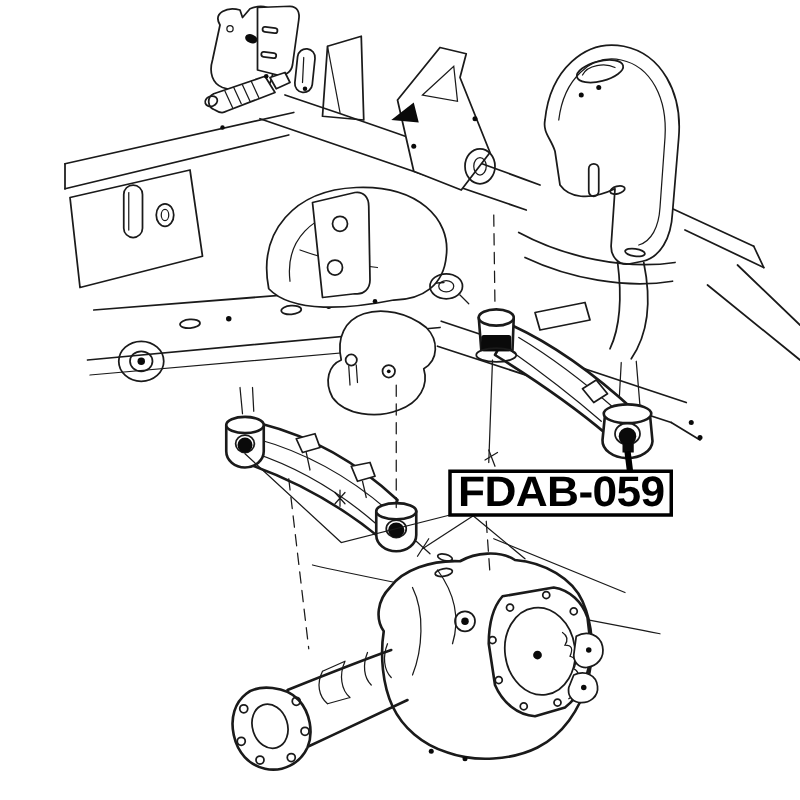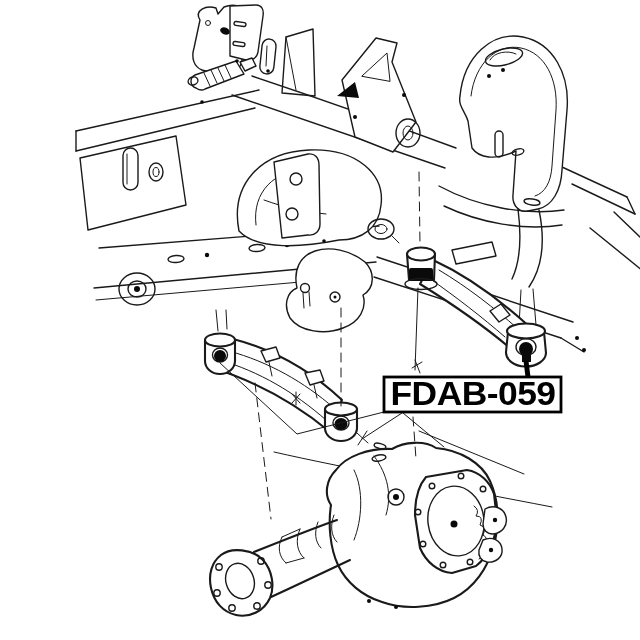--- a/index.html
+++ b/index.html
@@ -1,17 +1,17 @@
 <!DOCTYPE html>
 <html><head>
 <meta charset="utf-8">
 <style>
   html,body{margin:0;padding:0;background:#ffffff;}
   body{width:640px;height:640px;overflow:hidden;font-family:"Liberation Sans",sans-serif;}
-  .stage{position:relative;width:532px;height:640px;background:#ffffff;margin-left:24px;}
+  .stage{position:relative;width:532px;height:640px;background:#ffffff;}
   svg{display:block;width:640px;height:640px;}
   .ln{fill:none;stroke:#1a1a1a;stroke-width:1.4;stroke-linecap:round;stroke-linejoin:round;}
   .ln2{fill:none;stroke:#1a1a1a;stroke-width:2.1;stroke-linecap:round;stroke-linejoin:round;}
   .thin{fill:none;stroke:#1a1a1a;stroke-width:1;stroke-linecap:round;}
   .wfill{fill:#ffffff;stroke:#1a1a1a;stroke-width:2.1;stroke-linejoin:round;}
   .wfill1{fill:#ffffff;stroke:#1a1a1a;stroke-width:1.4;stroke-linejoin:round;}
   .blk{fill:#0a0a0a;stroke:none;}
   .dash{stroke-dasharray:9 6;}
   .heavy{stroke:#000;stroke-width:5;fill:none;}
   .lblbox{fill:#ffffff;stroke-width:2.8;}

